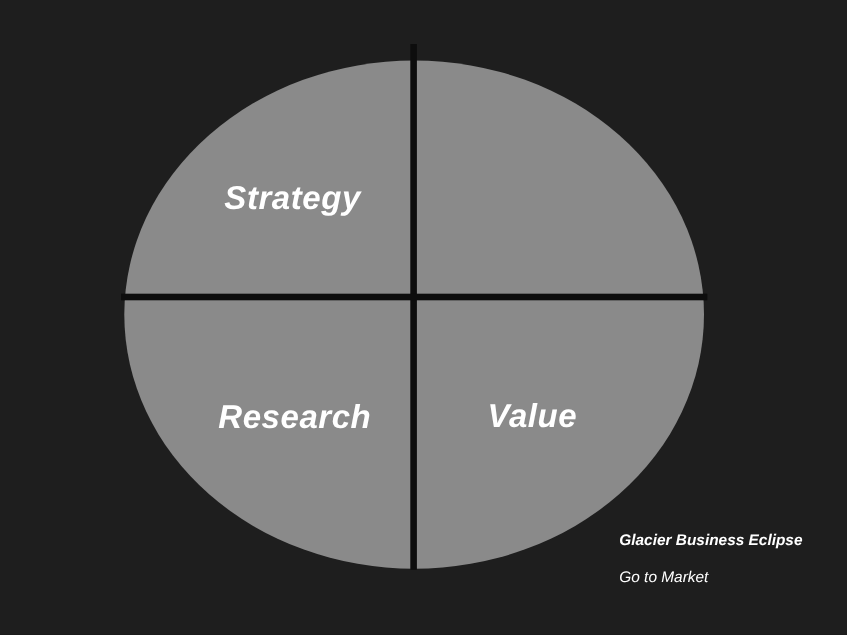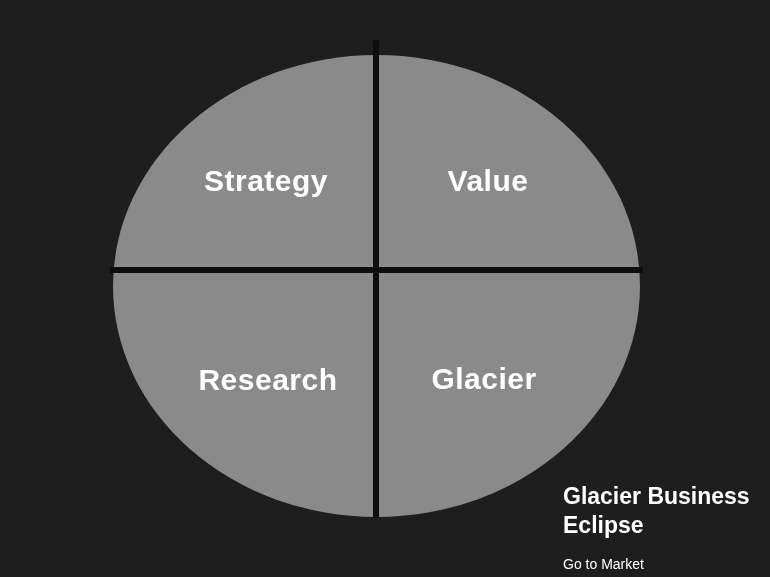--- a/index.html
+++ b/index.html
@@ -7,20 +7,21 @@
     padding: 0;
     background: #111;
   }
   .slide {
     position: relative;
     width: 770px;
     height: 577px;
     background: #1e1e1e;
     overflow: hidden;
     font-family: "Liberation Sans", sans-serif;
+    font-style: italic;
   }
   .ellipse {
     position: absolute;
     left: 113px;
     top: 55px;
     width: 527px;
     height: 462px;
     background: #8a8a8a;
     border-radius: 50%;
   }
@@ -55,21 +56,21 @@
   .q-br { left: 484px; top: 379px; }
 
   .title-block {
     position: absolute;
     left: 563px;
     top: 482px;
     width: 200px;
     color: #ffffff;
   }
   .title-main {
-    font-size: 23px;
+    font-size: 14px;
     font-weight: bold;
     line-height: 1.25;
   }
   .title-sub {
     margin-top: 16px;
     font-size: 14px;
     font-weight: normal;
   }
   .footer {
     position: absolute;
@@ -86,25 +87,24 @@
 
 <div class="slide">
 
   <div class="ellipse"></div>
 
   <div class="vline"></div>
   <div class="hline"></div>
 
   <div class="quad q-tl">Strategy</div>
 
-  <div class="quad q-tr">Value</div>
 
   <div class="quad q-bl">Research</div>
 
-  <div class="quad q-br">Glacier</div>
+  <div class="quad q-br">Value</div>
 
   <div class="title-block">
     <div class="title-main">Glacier Business Eclipse</div>
     <div class="title-sub">Go to Market</div>
   </div>
 
 
 </div>
 
 </body></html>

